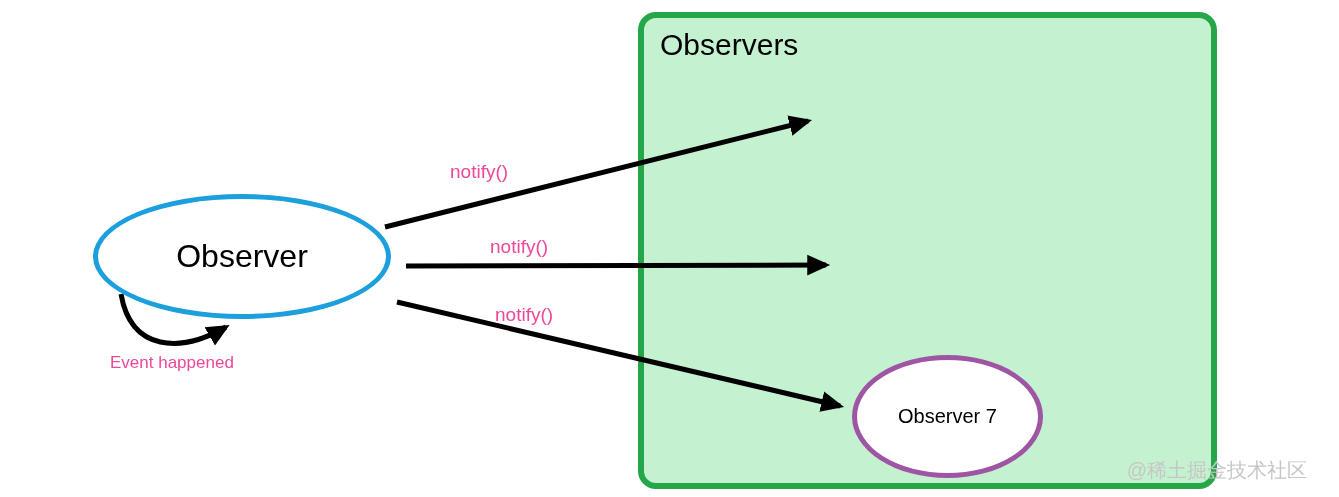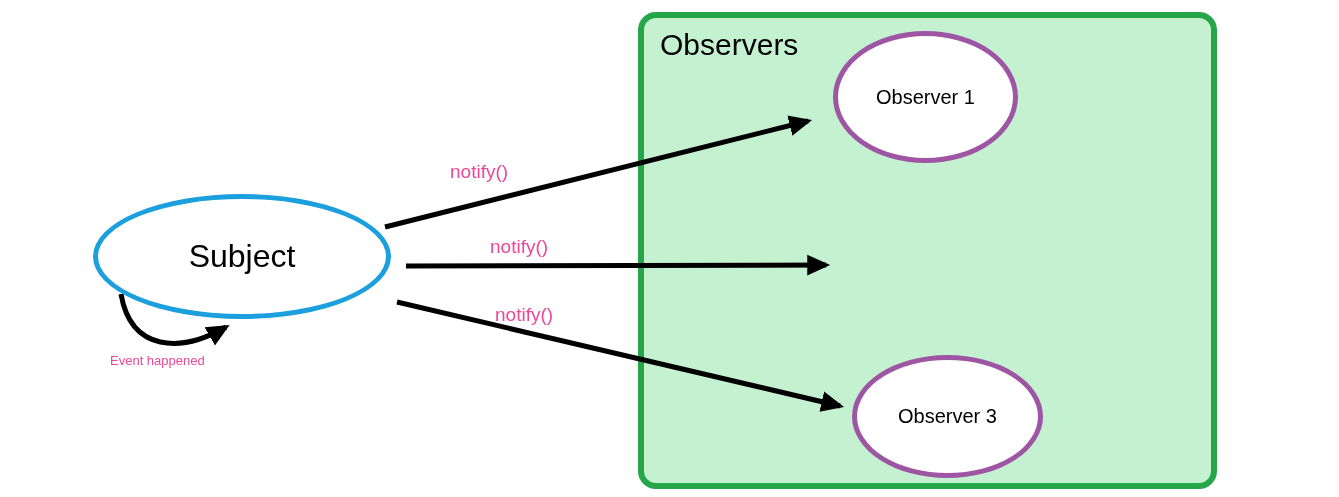--- a/index.html
+++ b/index.html
@@ -90,21 +90,21 @@
   
   .label {
     position: absolute;
     color: #ec4899;
     z-index: 4;
     white-space: nowrap;
   }
   .notify-1 { left: 450px; top: 161px; font-size: 19px; }
   .notify-2 { left: 490px; top: 236px; font-size: 19px; }
   .notify-3 { left: 495px; top: 304px; font-size: 19px; }
-  .event-label { left: 110px; top: 353px; font-size: 13px; }
+  .event-label { left: 110px; top: 353px; font-size: 17px; }
 
   .watermark {
     position: absolute;
     right: 14px;
     top: 457px;
     font-size: 20px;
     color: var(--watermark-text, #c6c6c6);
     z-index: 5;
     white-space: nowrap;
   }
@@ -124,30 +124,28 @@
         <path d="M0,1 L11,6 L0,11 Z" class="head"></path>
       </marker>
     </defs>
     <line class="arrow" x1="385" y1="227" x2="808" y2="121"></line>
     <line class="arrow" x1="406" y1="266" x2="826" y2="265"></line>
     <line class="arrow" x1="397" y1="302" x2="840" y2="406"></line>
     <path class="arrow" d="M121,294 C131,352 181,353 226,327"></path>
   </svg>
 
   <div class="ellipse subject">
-    <span>Subject</span>
+    <span>Observer</span>
   </div>
 
-  <div class="ellipse observer obs1">
-    <span>Observer 1</span>
-  </div>
   <div class="ellipse observer obs3">
-    <span>Observer 3</span>
+    <span>Observer 7</span>
   </div>
 
   <div class="label notify-1">notify()</div>
   <div class="label notify-2">notify()</div>
   <div class="label notify-3">notify()</div>
 
   <div class="label event-label">Event happened</div>
 
+  <div class="watermark">@稀土掘金技术社区</div>
 
 </div>
 
 </body></html>

